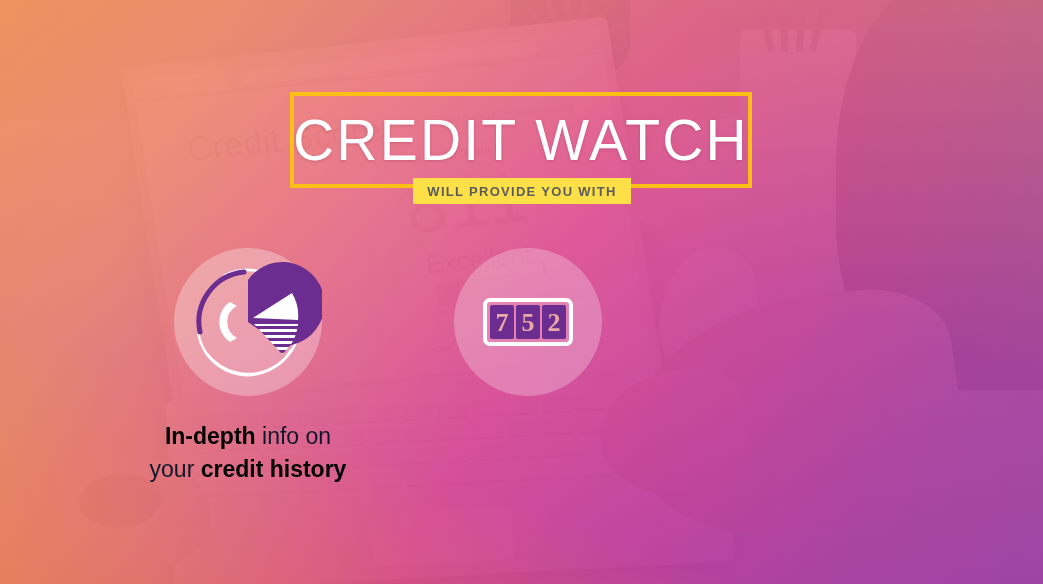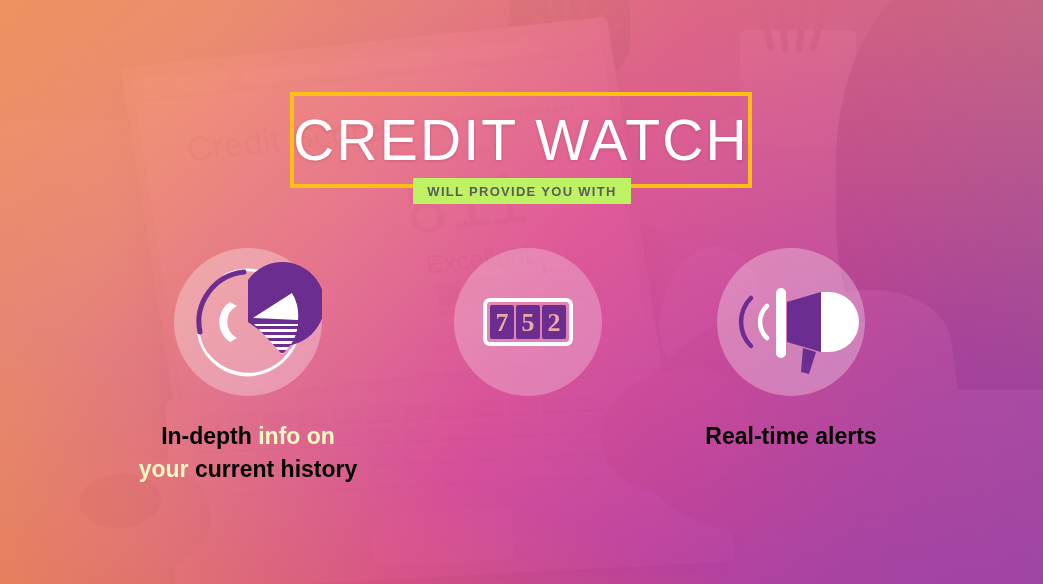--- a/index.html
+++ b/index.html
@@ -218,21 +218,21 @@
     color: #ffffff;
     font-size: 57px;
     font-weight: 300;
     letter-spacing: 2.2px;
     white-space: nowrap;
     text-shadow: 0 1px 3px rgba(120,30,70,.25);
   }
   .ribbon {
     position: absolute;
     left: 413px; top: 178px; width: 218px; height: 26px;
-    background: #bef264;
+    background: #fde047;
     display: flex; align-items: center; justify-content: center;
   }
   .ribbon span {
     color: #5c5c5c;
     font-size: 13px;
     font-weight: 600;
     letter-spacing: 1.3px;
   }
 
   
@@ -253,21 +253,21 @@
   .f2 .icon-circle { background: rgba(255,255,255,0.26); }
   .f3 .icon-circle { background: rgba(255,255,255,0.30); }
 
   .caption {
     margin-top: 24px;
     font-size: 23px;
     line-height: 33px;
     color: #ffffff;
   }
   .b { font-weight: 700; color: #000000; }
-  .p { font-weight: 700; color: #fef9c3; }
+  .p { font-weight: 400; color: #0f172a; }
 
   svg { display: block; }
 </style>
 </head>
 <body>
 
 <div id="stage">
 
   <div class="photo">
     <div class="photo-el desk"></div>
@@ -421,58 +421,36 @@
               <path d="M79,70 L118,45 A44,44 0 0 1 124,72 Z" fill="#ffffff"></path>
 
               <path d="M80,76 L124,76 A44,44 0 0 1 108,106 Z" fill="url(#stripes)"></path>
 
               <path d="M56,54 A24,24 0 0 0 56,94 L63,90 A18,18 0 0 1 63,58 Z" fill="#ffffff"></path>
             </svg>
           </span>
         </div>
         <div class="caption">
           <span class="b">In-depth</span><span class="p"> info on</span><br>
-          <span class="p">your </span><span class="b">current history</span>
+          <span class="p">your </span><span class="b">credit history</span>
         </div>
       </div>
 
       <div class="feature f2">
         <div class="icon-circle">
           <span>
             <svg width="148" height="148" viewBox="0 0 148 148">
               <rect x="31" y="52" width="86" height="44" rx="5" fill="none" stroke="#ffffff" stroke-width="4"></rect>
               <rect x="36" y="57" width="24" height="34" rx="2" fill="#6B2D8F"></rect>
               <rect x="62" y="57" width="24" height="34" rx="2" fill="#6B2D8F"></rect>
               <rect x="88" y="57" width="24" height="34" rx="2" fill="#6B2D8F"></rect>
               <text x="48" y="83" font-family="'Liberation Serif', serif" font-size="26" font-weight="700" fill="#eaa9a6" text-anchor="middle">7</text>
               <text x="74" y="83" font-family="'Liberation Serif', serif" font-size="26" font-weight="700" fill="#eaa9a6" text-anchor="middle">5</text>
               <text x="100" y="83" font-family="'Liberation Serif', serif" font-size="26" font-weight="700" fill="#eaa9a6" text-anchor="middle">2</text>
             </svg>
           </span>
         </div>
       </div>
 
-      <div class="feature f3">
-        <div class="icon-circle">
-          <span>
-            <svg width="148" height="148" viewBox="0 0 148 148">
-
-              <path d="M34 50 A34 34 0 0 0 34 98" fill="none" stroke="#6B2D8F" stroke-width="4.5" stroke-linecap="round"></path>
-              <path d="M50 58 A22 22 0 0 0 50 90" fill="none" stroke="#ffffff" stroke-width="4.5" stroke-linecap="round"></path>
-
-              <rect x="59" y="40" width="10" height="70" rx="5" fill="#ffffff"></rect>
-
-              <path d="M70 54 L104 44 L104 104 L70 94 Z" fill="#6B2D8F"></path>
-
-              <path d="M104 44 L112 44 A22 22 0 0 1 112 104 L104 104 Z" fill="#ffffff"></path>
-
-              <path d="M86 100 L99 104 L92 126 L84 124 Z" fill="#6B2D8F"></path>
-            </svg>
-          </span>
-        </div>
-        <div class="caption">
-          <span class="b">Real-time alerts</span>
-        </div>
-      </div>
 
     </div>
   </div>
 </div>
 
 </body></html>

